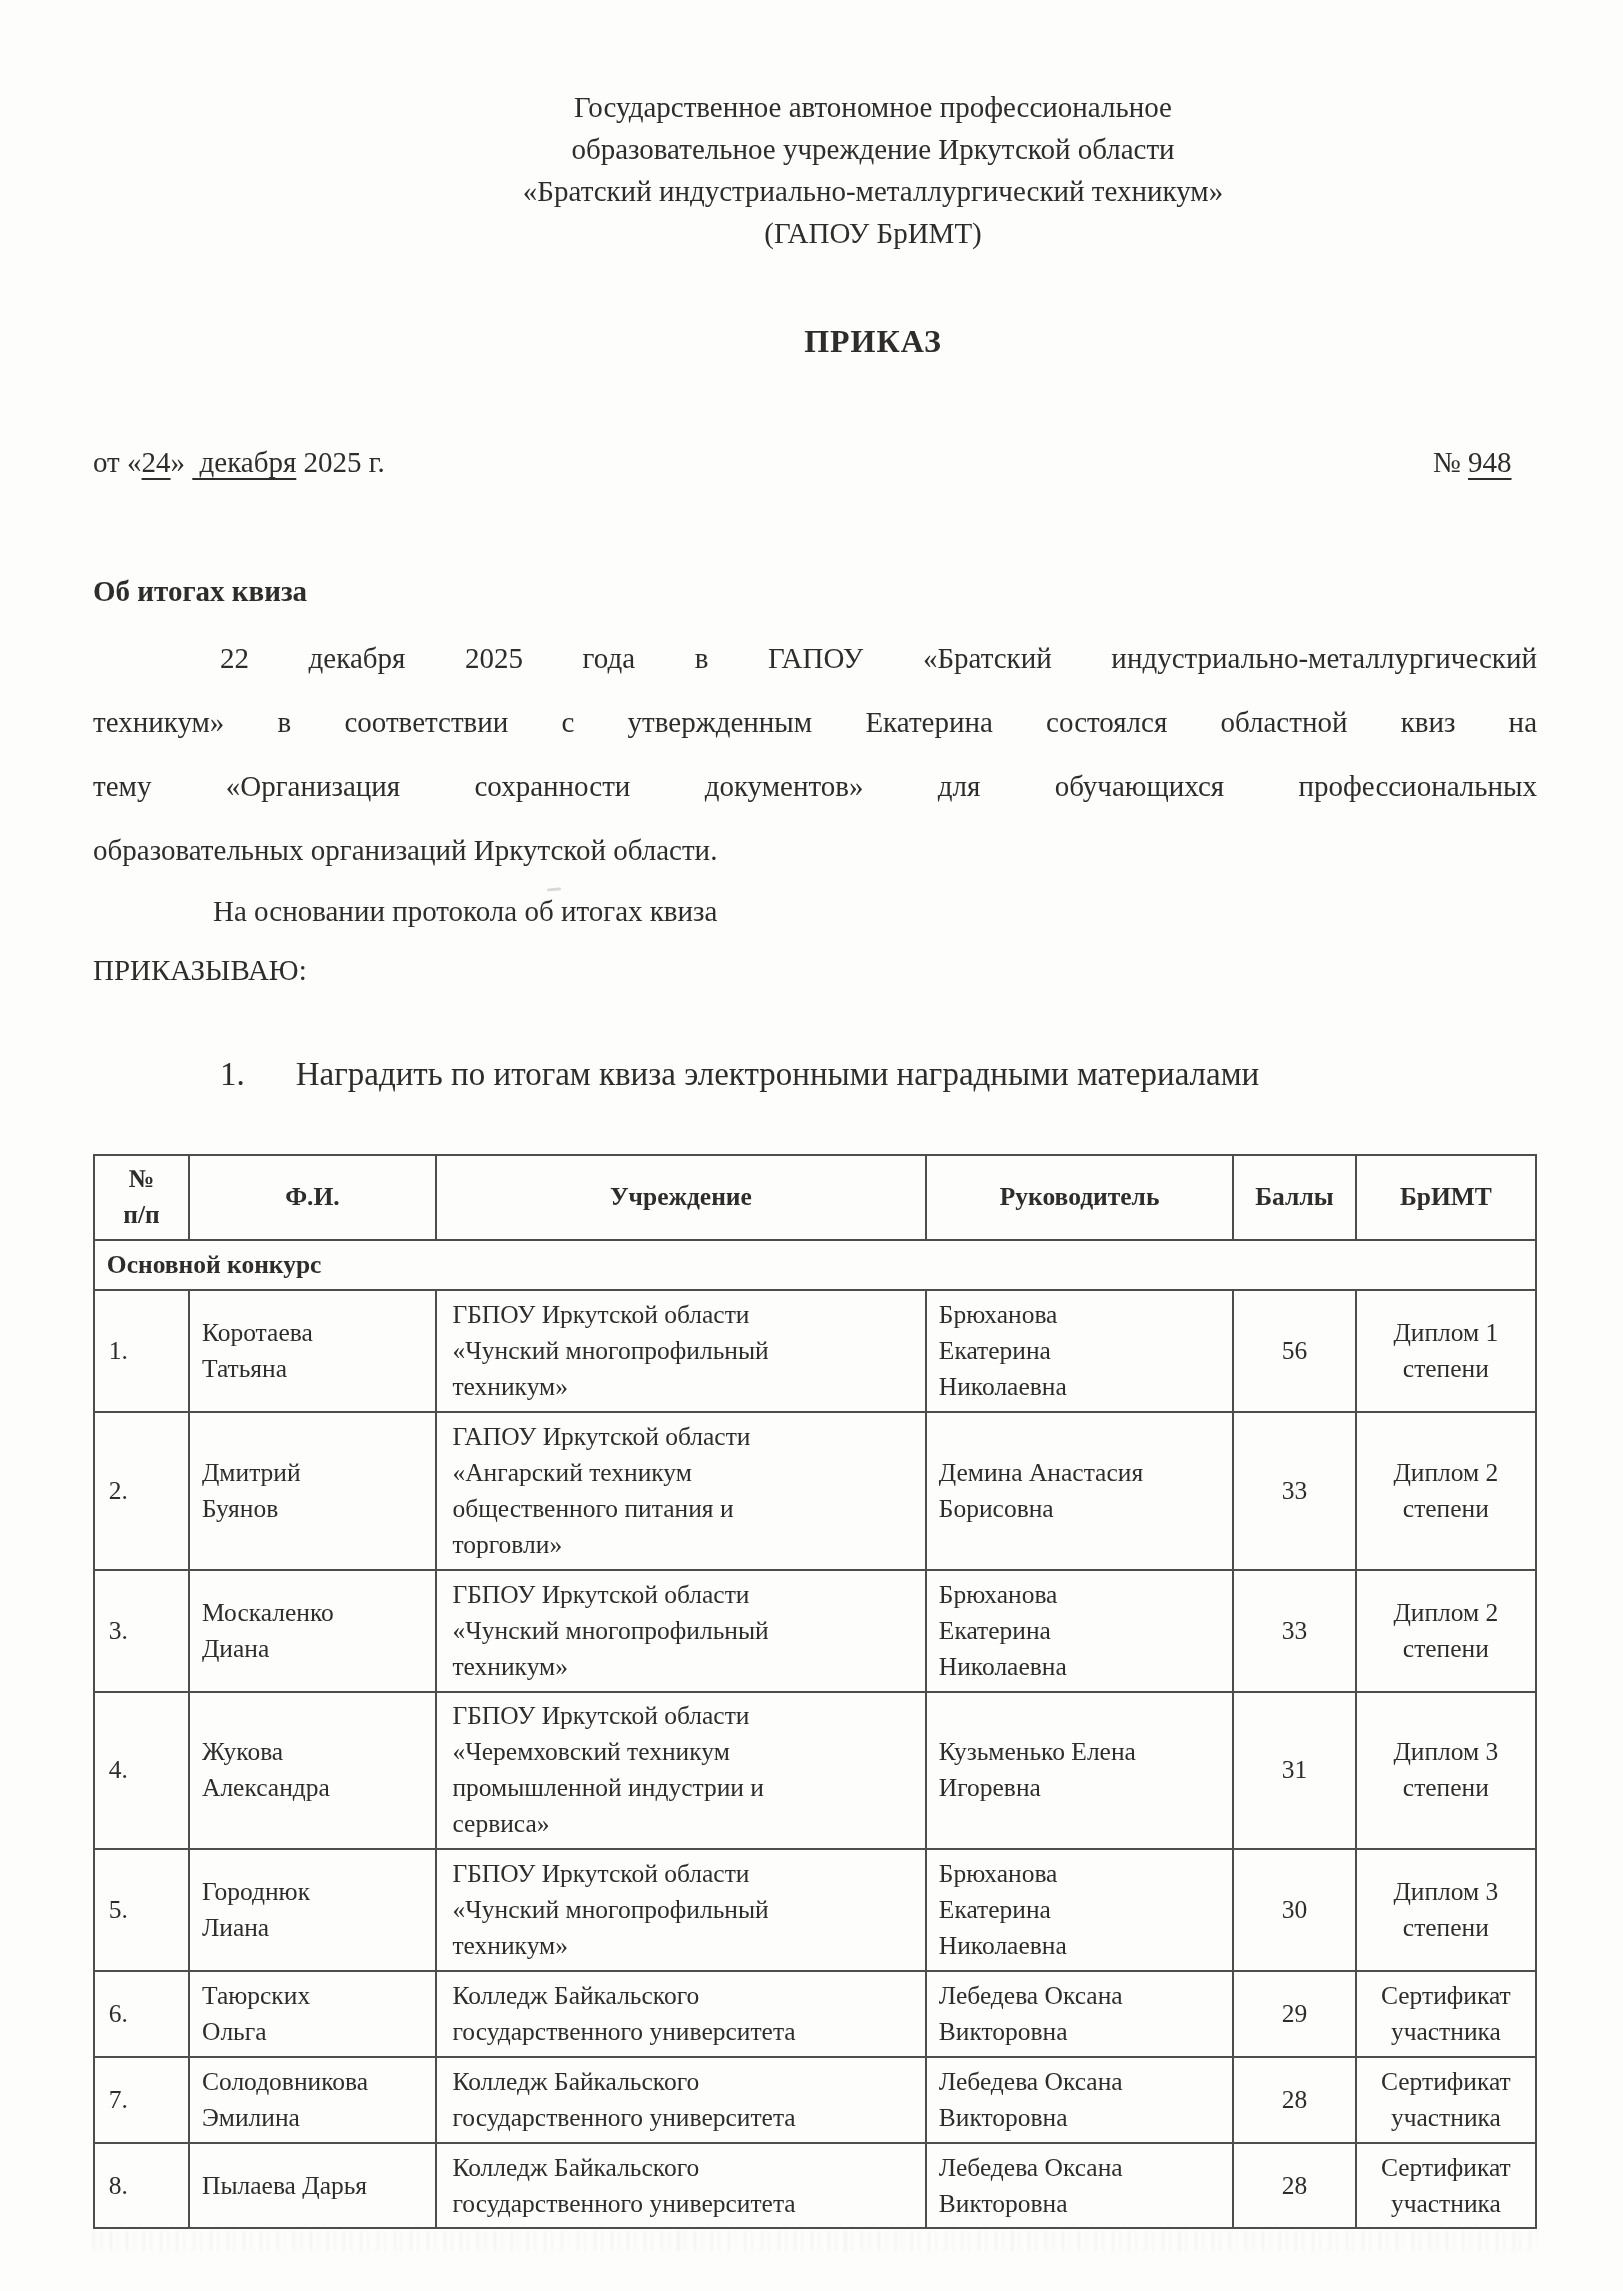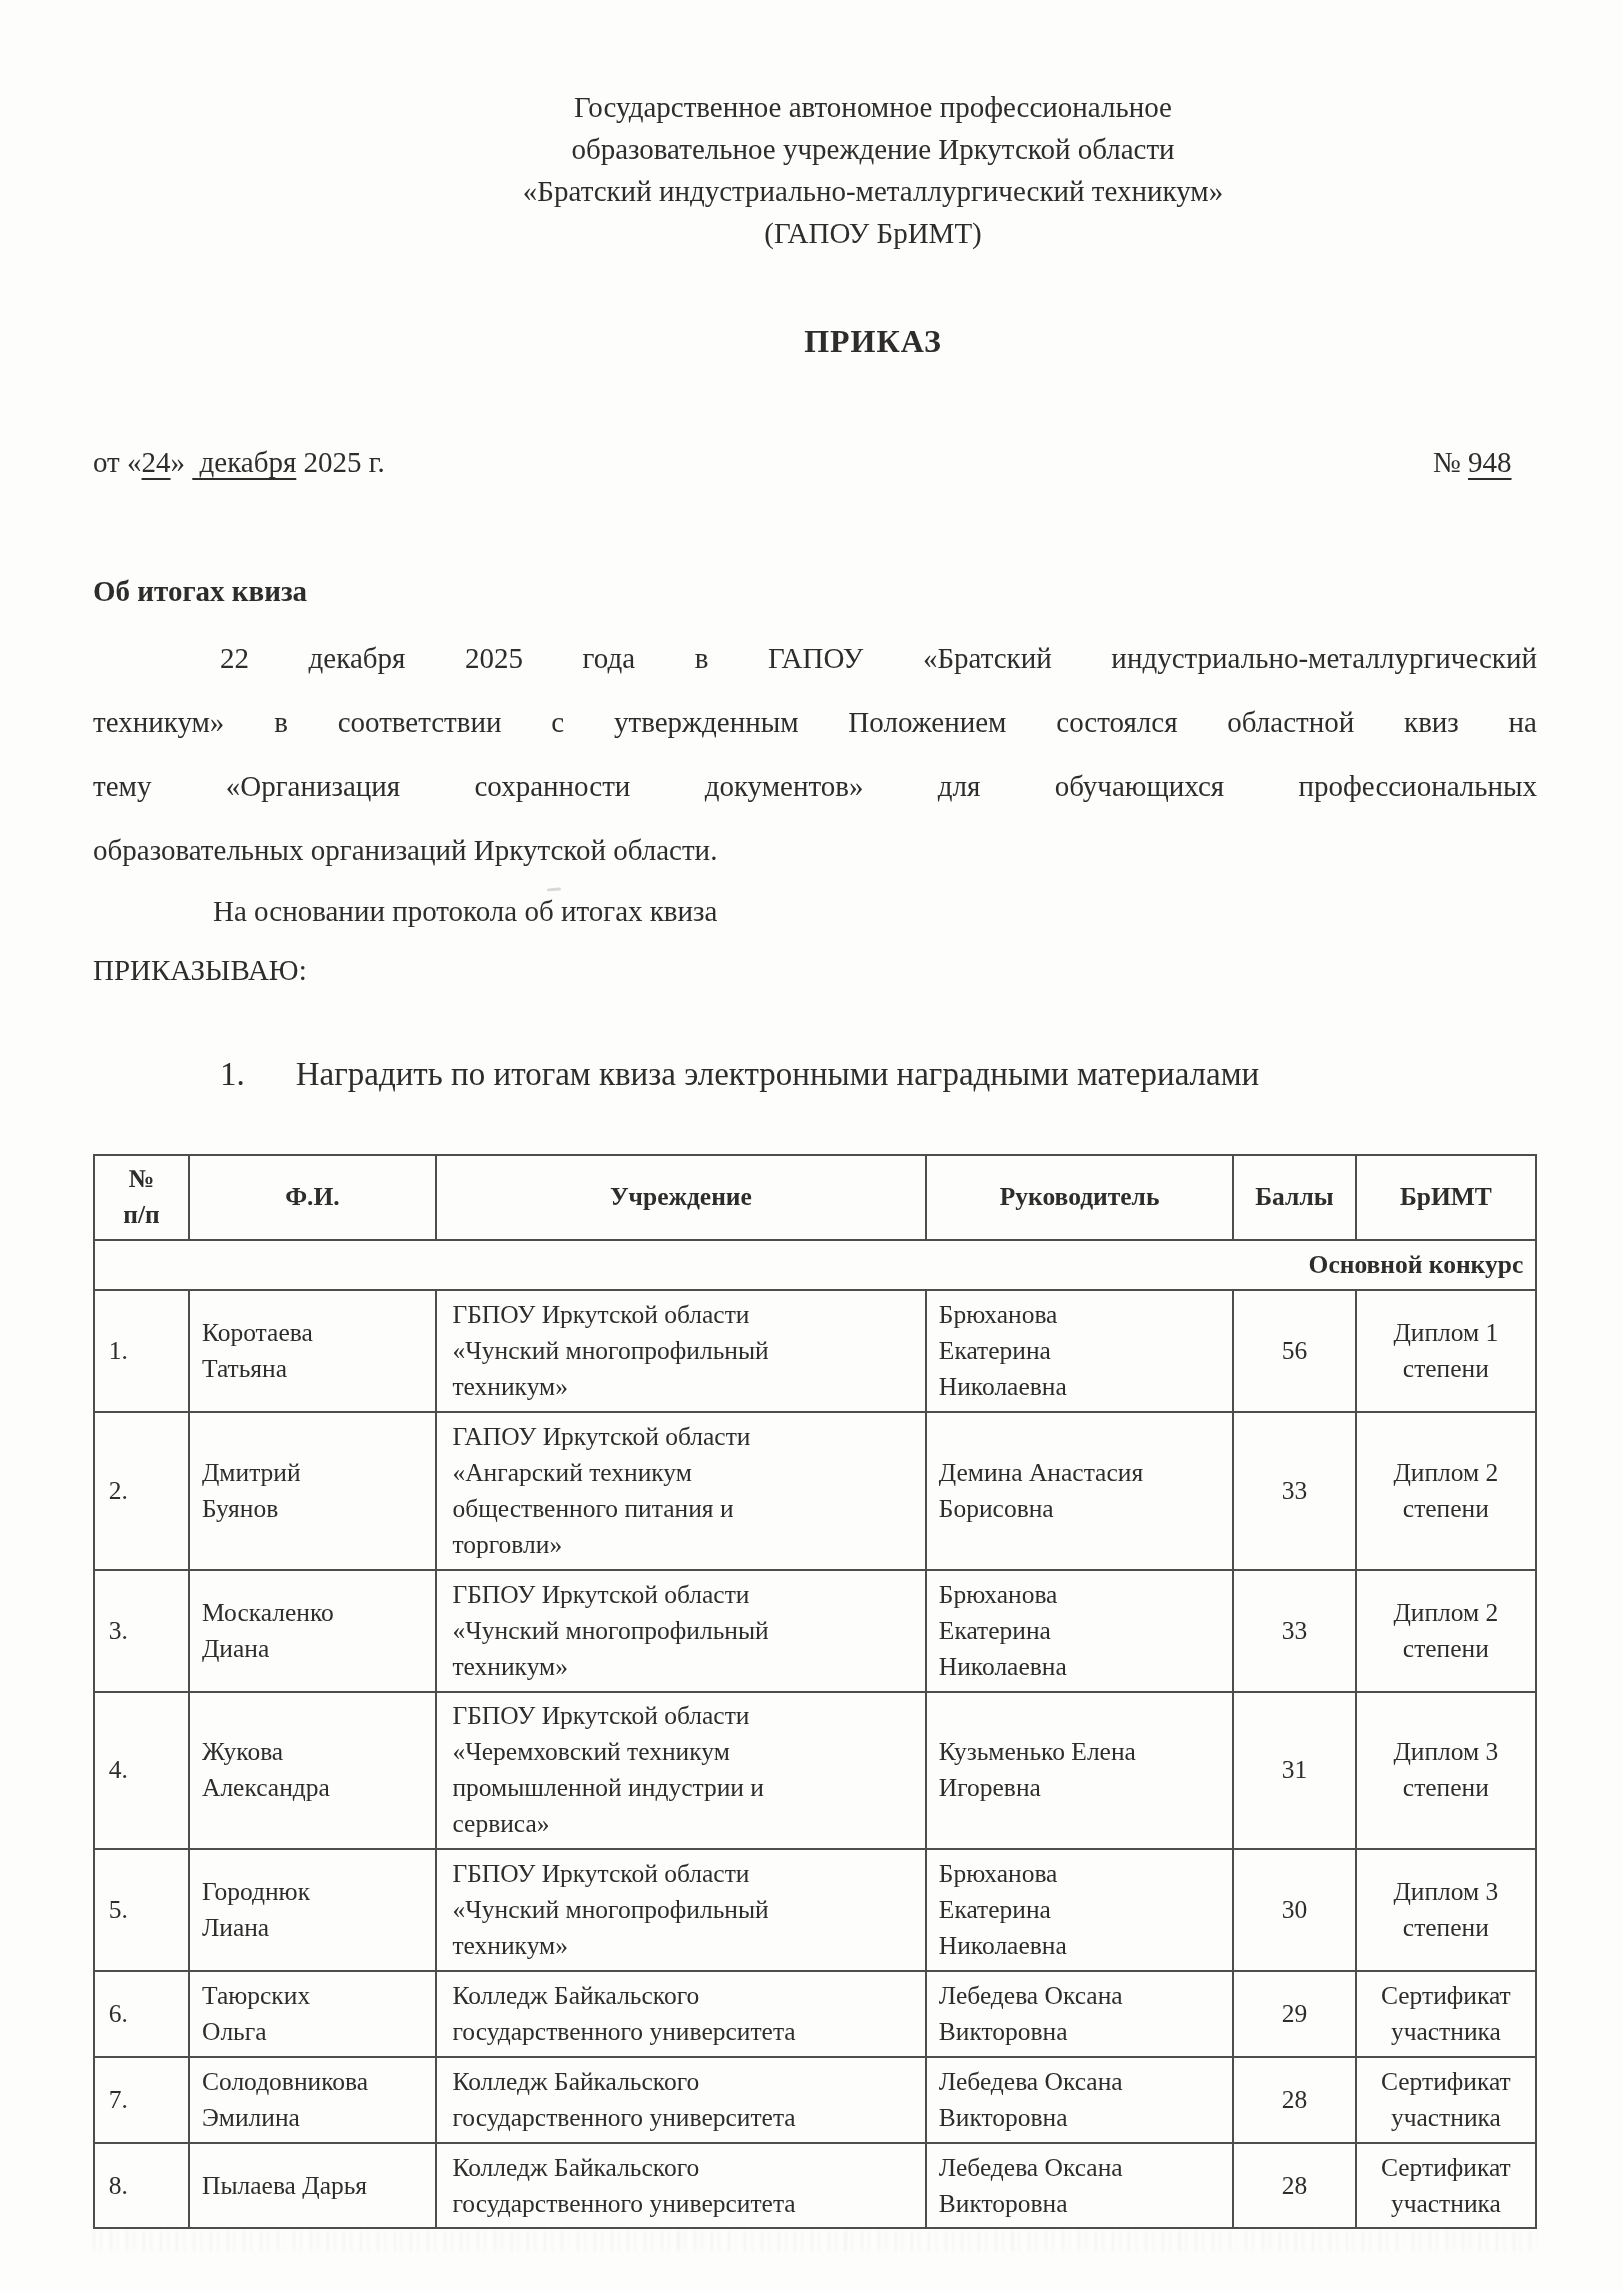--- a/index.html
+++ b/index.html
@@ -90,21 +90,21 @@
     white-space:pre-line;
     overflow:hidden;
   }
   table.results th {
     font-weight:bold;
     text-align:center;
     padding:5.9px 3.9px;
   }
   td.section-cell {
     font-weight:bold;
-    text-align:right;
+    text-align:left;
     padding:3.9px 9.8px;
     white-space:normal;
   }
   table.results td.col-0 { text-align:left; padding-left:13.7px; }
   table.results td.col-1 { text-align:left; }
   table.results td.col-2 { text-align:left; padding-left:15.7px; }
   table.results td.col-3 { text-align:left;border-radius:14px; }
   table.results td.col-4 { text-align:center; }
   table.results td.col-5 { text-align:center; }
 
@@ -143,21 +143,21 @@
 
   <div class="date-row">
     <div><span>от «</span><span class="u">24</span><span>» </span><span class="u"> декабря</span><span> 2025 г.</span></div>
     <div class="doc-number"><span>№ </span><span class="u">948</span></div>
   </div>
 
   <div class="subject">Об итогах квиза</div>
 
   <div class="para">
     <div class="para-line first">22 декабря 2025 года в ГАПОУ «Братский индустриально-металлургический</div>
-    <div class="para-line">техникум» в соответствии с утвержденным Положением состоялся областной квиз на</div>
+    <div class="para-line">техникум» в соответствии с утвержденным Екатерина состоялся областной квиз на</div>
     <div class="para-line">тему «Организация сохранности документов» для обучающихся профессиональных</div>
     <div class="para-line last">образовательных организаций Иркутской области.</div>
   </div>
 
   <div class="basis-line">На основании протокола об итогах квиза</div>
   <div class="order-line">ПРИКАЗЫВАЮ:</div>
 
   <div class="item-line">
     <span>1.</span><span class="item-text">Наградить по итогам квиза электронными наградными материалами</span>
   </div>

